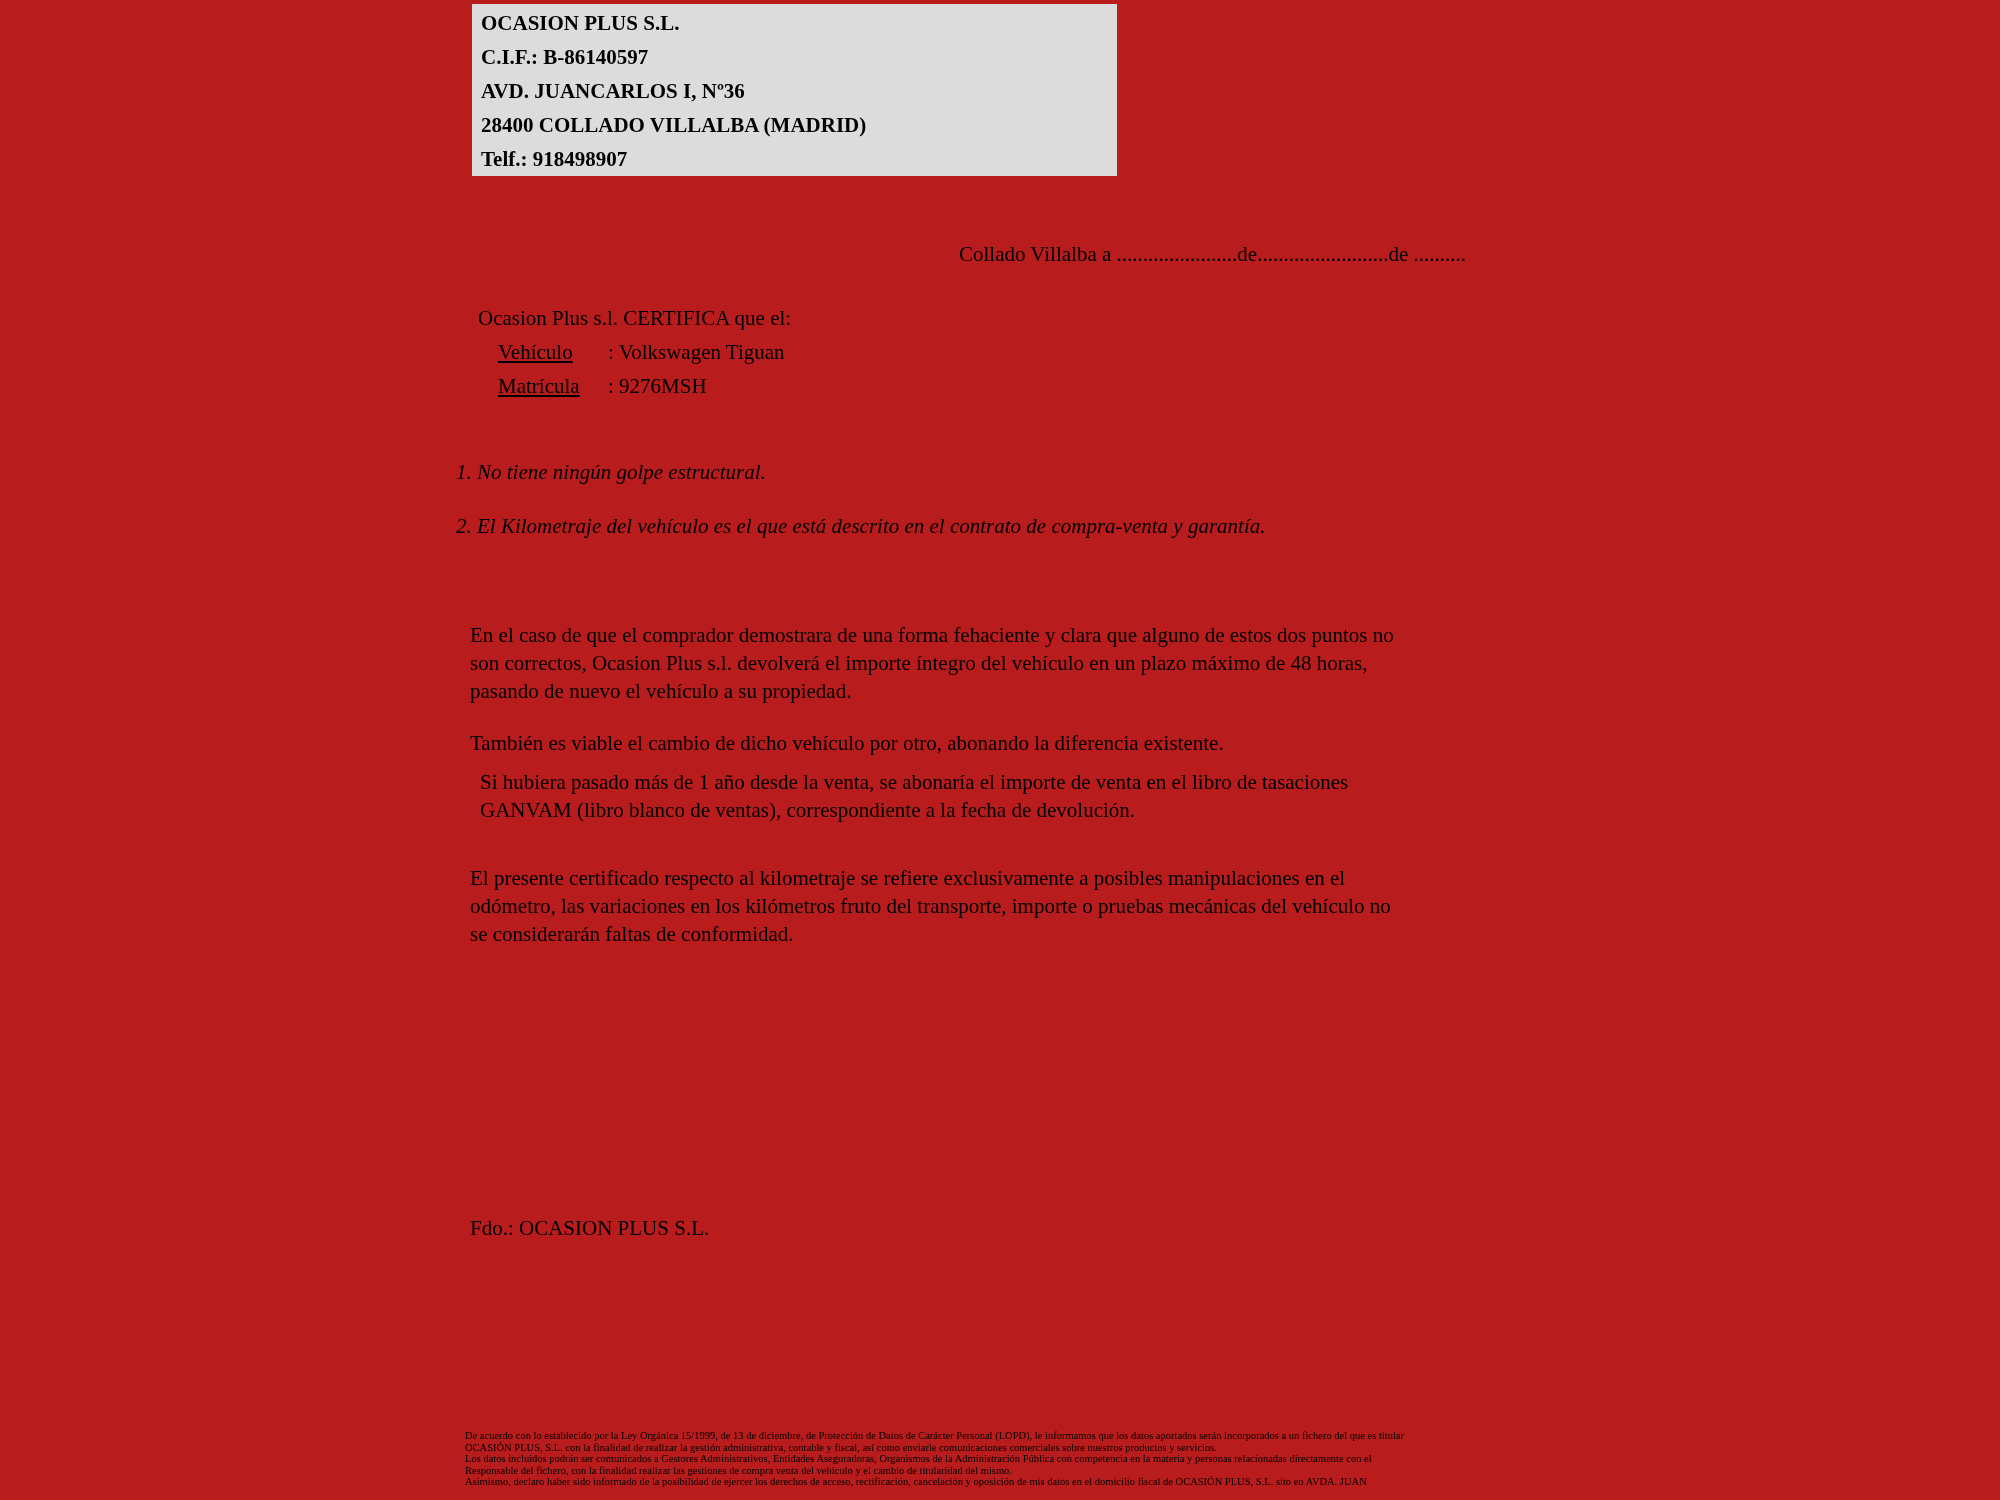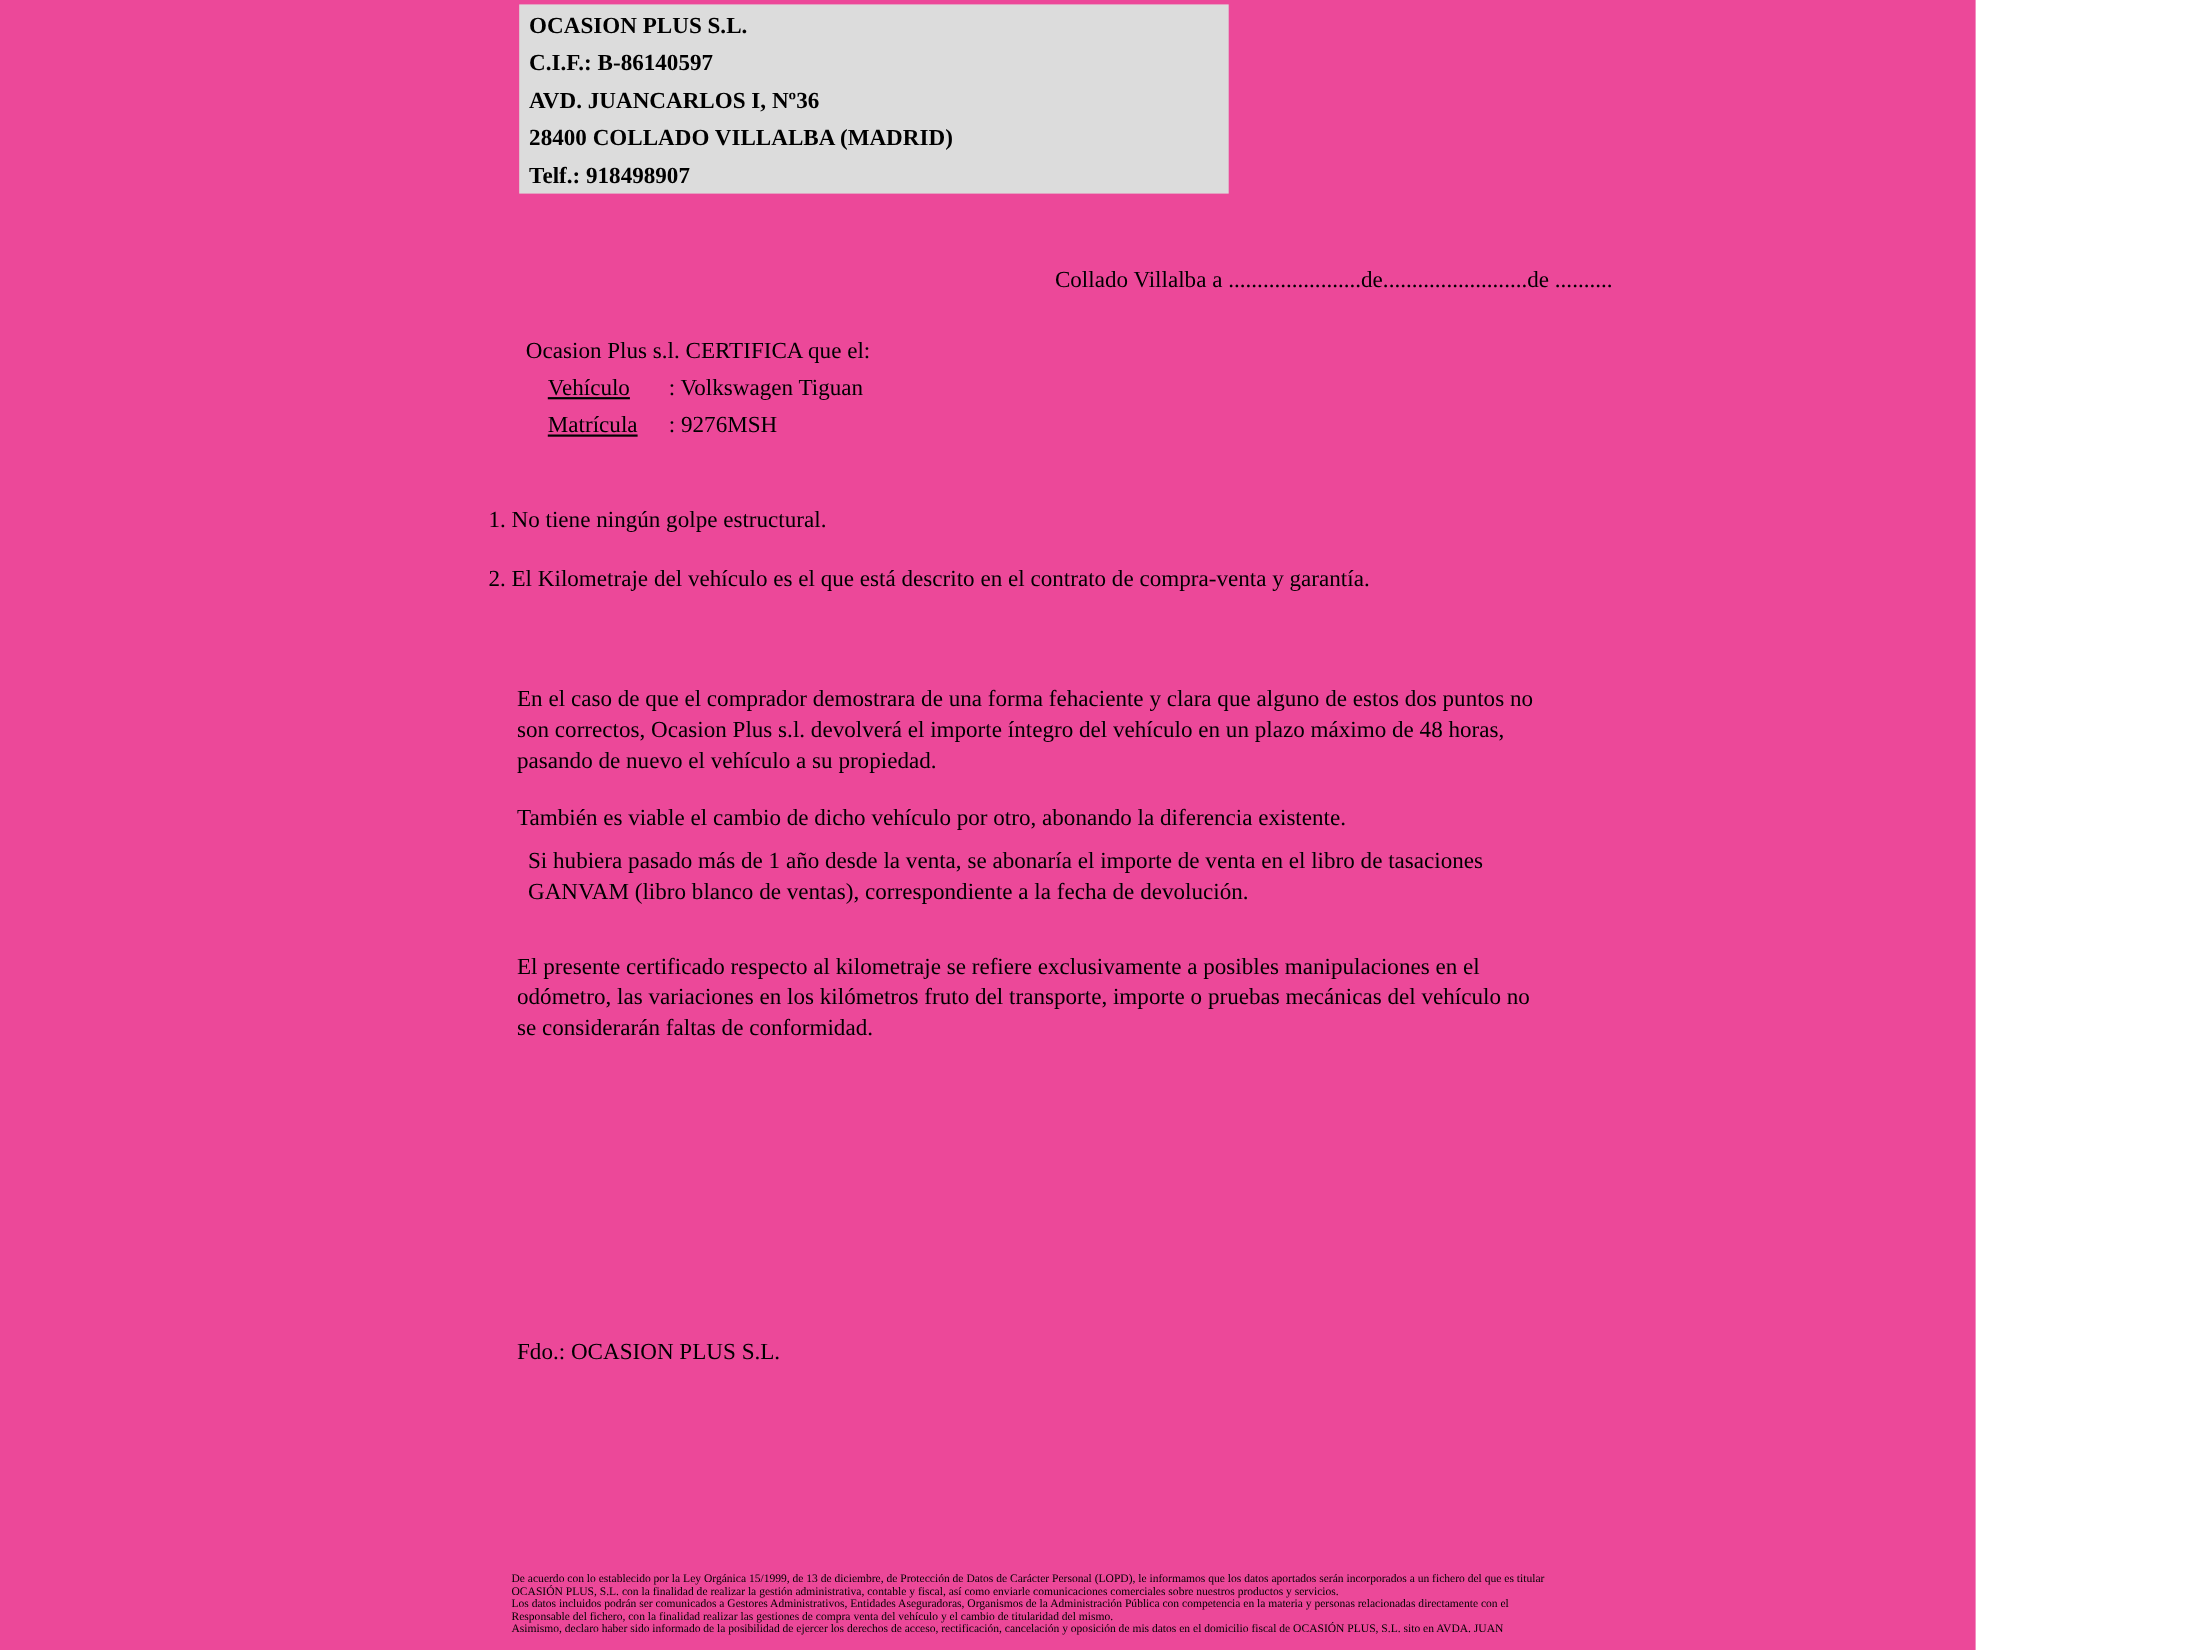--- a/index.html
+++ b/index.html
@@ -6,22 +6,22 @@
   * { margin:0; padding:0; box-sizing:border-box; }
   html, body { width:2000px; height:1500px; background:#ffffff; }
   body {
     font-family:"Liberation Serif", serif;
     color:var(--text, #000000);
     position:relative;
     overflow:hidden;
   }
   .page {
     position:absolute; left:0; top:0;
-    width:1796px; height:1500px;
-    background:#ec4899; overflow:hidden;
+    width:2000px; height:1500px;
+    background:#b91c1c; overflow:hidden;
   }
   .header-box {
     position:absolute; left:472px; top:4px;
     width:645px; height:172px;
     background:var(--header-bg, #dcdcdc);
     padding:2px 0 0 9px;
   }
   .header-box .hline {
     font-weight:bold; font-size:21px; line-height:34px;
     white-space:nowrap;
@@ -29,21 +29,21 @@
   .date-line {
     position:absolute; left:959px; top:242px;
     font-size:21px; white-space:nowrap;
   }
   .intro { position:absolute; left:478px; top:306px; font-size:21px; white-space:nowrap; }
   .field-row { position:absolute; left:478px; font-size:21px; white-space:nowrap;margin-left:20px; }
   .row-vehicle { top:340px; }
   .row-plate { top:374px; }
   .field-label { display:inline-block; min-width:110px; }
   .field-label .u { text-decoration:underline; }
-  .point { position:absolute; left:444px; font-size:21px; white-space:nowrap; }
+  .point { position:absolute; left:456px; font-size:21px; white-space:nowrap;font-style:italic; }
   .point-1 { top:460px; }
   .point-2 { top:514px; }
   .para { position:absolute; left:470px; font-size:21px; line-height:28px; }
   .para div { white-space:nowrap; }
   .para-1 { top:621px; }
   .para-2 { top:729px; }
   .para-3 { top:768px;margin-left:10px; }
   .para-4 { top:864px; }
   .signature { position:absolute; left:470px; top:1216px; font-size:21px; white-space:nowrap; }
   .legal {

